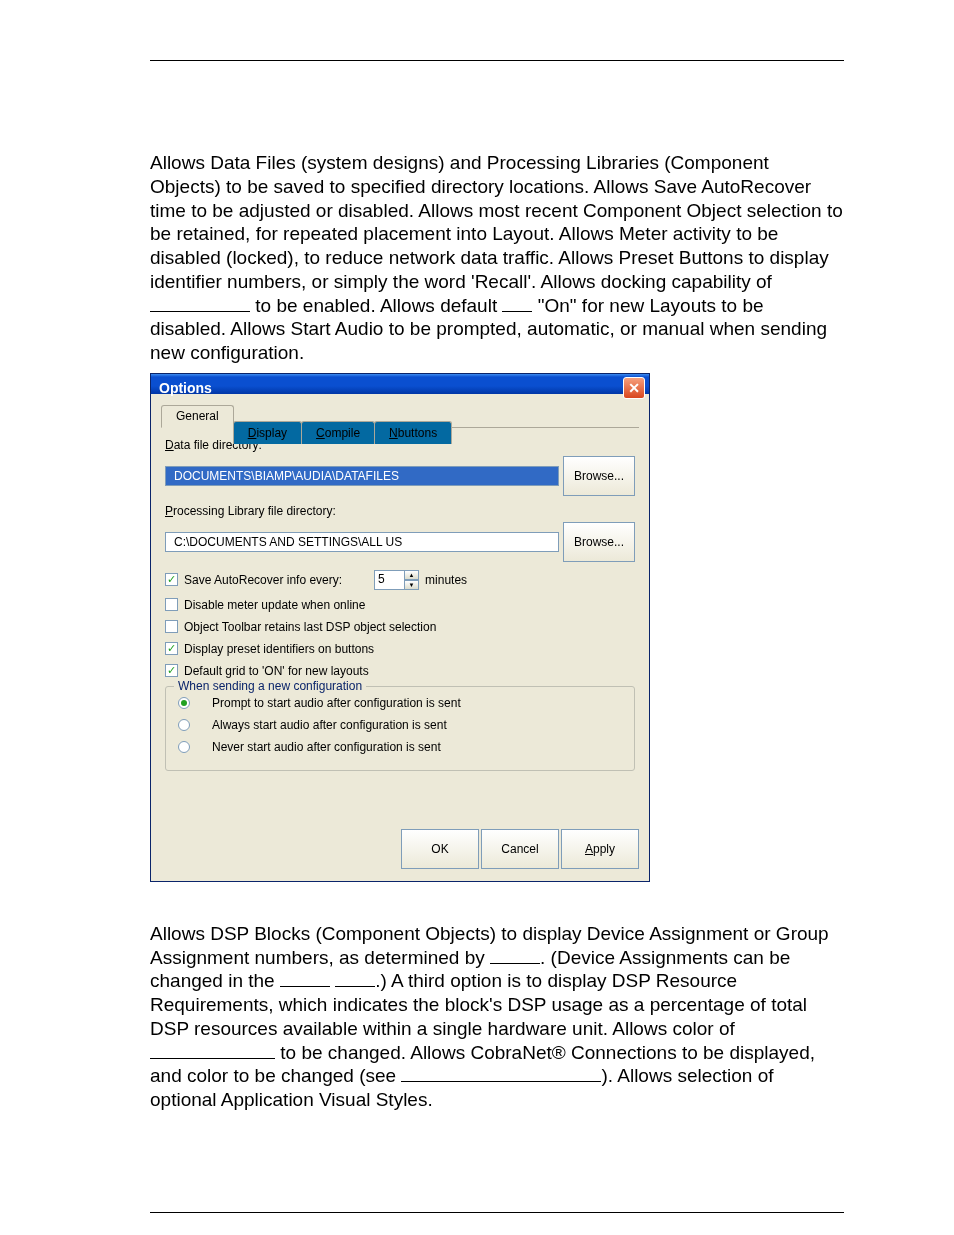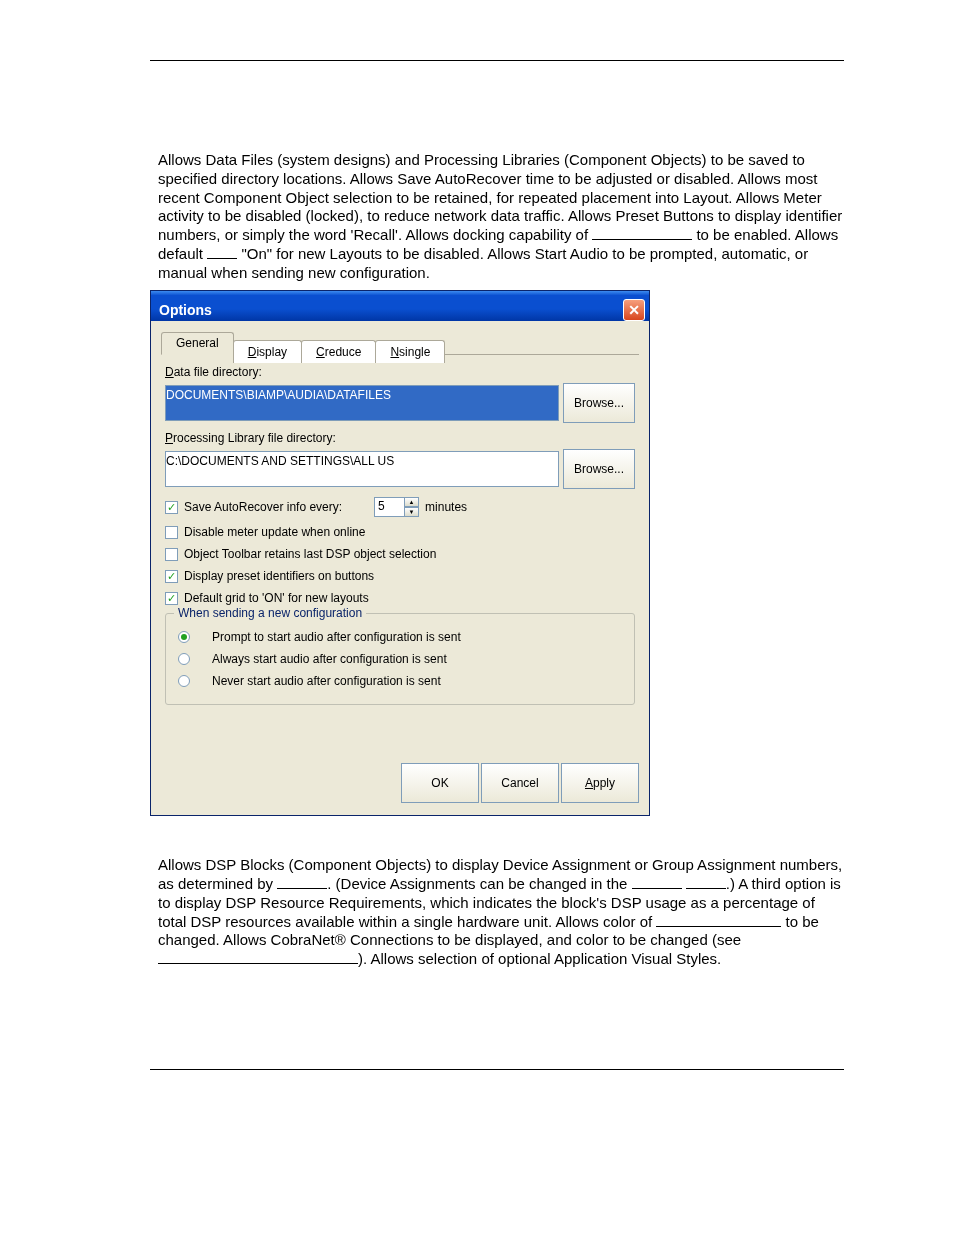--- a/index.html
+++ b/index.html
@@ -16,23 +16,23 @@
   }
   .top-rule {
     border-top: 1px solid #000;
     margin-bottom: 90px;
   }
   .bottom-rule {
     border-top: 1px solid #000;
     margin-top: 100px;
   }
   .body-text {
-    font-size: 15px;
+    font-size: 19px;
     line-height: 1.25;
-    margin: 0 0 6px 8px;
+    margin: 0 0 6px 0;
   }
   .blank {
     display: inline-block;
     border-bottom: 1px solid #000;
     vertical-align: baseline;
     height: 14px;
   }
   .blank-100 { width: 100px; }
   .blank-30  { width: 30px; }
   .blank-50  { width: 50px; }
@@ -47,21 +47,21 @@
   .dialog {
     width: 500px;
     border: 1px solid #0a246a;
     background: #ece9d8;
     font-family: Tahoma, Arial, sans-serif;
     font-size: 12px;
     color: #000;
     position: relative;
   }
   .titlebar {
-    height: 30px;
+    height: 20px;
     background: linear-gradient(to bottom, #2a6bd8 0%, #0a246a 10%, #2a6bd8 40%, #0a246a 100%);
     background: linear-gradient(180deg, #2b6cd7 0%, #0543c1 45%, #0543c1 55%, #2b6cd7 100%);
     background: linear-gradient(to right, #0a4fd0 0%, #1e6fe0 50%, #0a4fd0 100%);
     background: linear-gradient(180deg, #3c8bf0 0%, #0a4fd0 15%, #0a4fd0 60%, #0036a6 100%);
     color: #fff;
     display: flex;
     align-items: center;
     justify-content: space-between;
     padding: 8px 4px 0 8px;
     font-weight: bold;
@@ -86,26 +86,26 @@
   }
   .tabstrip {
     display: flex;
     border-bottom: 1px solid #aca899;
     margin-bottom: 10px;
   }
   .tab {
     padding: 4px 14px 3px 14px;
     border: 1px solid #aca899;
     border-bottom: none;
-    background: #ffffff;
+    background: #0369a1;
     margin-right: -1px;
     border-top-left-radius: 3px;
     border-top-right-radius: 3px;
     position: relative;
-    top: 9px;
+    top: 17px;
     cursor: pointer;
     font-size: 12px;
   }
   .tab.active {
     background: #ece9d8;
     top: 1px;
     border-bottom: 1px solid #ece9d8;
     padding-top: 3px;
     padding-bottom: 4px;
   }
@@ -115,25 +115,25 @@
   }
   .field-row {
     display: flex;
     align-items: center;
     margin: 0 4px 8px 4px;
     gap: 4px;
   }
   .textbox {
     flex: 1;
     border: 1px solid #7f9db9;
-    padding: 2px 0;
+    padding: 2px 8px;
     font-family: Tahoma, Arial, sans-serif;
     font-size: 12px;
     background: #fff;
-    height: 36px;
+    height: 20px;
   }
   .textbox.sel {
     background: #316ac5;
     color: #fff;
   }
   .btn {
     border: 1px solid #7f9db9;
     background: linear-gradient(#fff, #ece9d8);
     padding: 1px 10px;
     font-family: Tahoma, Arial, sans-serif;
@@ -182,21 +182,21 @@
     flex: 1;
     border: 1px solid #7f9db9;
     background: linear-gradient(#fff, #dcdccc);
     font-size: 6px;
     text-align: center;
     line-height: 8px;
     cursor: pointer;
   }
   .groupbox {
     margin: 8px 4px 8px 4px;
-    padding: 12px 12px 8px 12px;
+    padding: 5px 12px 8px 12px;
     border: 1px solid #c0c0b4;
     border-radius: 3px;
     position: relative;
   }
   .groupbox-title {
     position: absolute;
     top: -8px;
     left: 8px;
     background: #ece9d8;
     padding: 0 4px;
@@ -251,22 +251,22 @@
       <div class="titlebar">
         <span>Options</span>
         <div class="close-btn">
           <span>✕</span>
         </div>
       </div>
       <div class="dialog-body">
         <div class="tabstrip">
           <div class="tab active"><span>General</span></div>
           <div class="tab"><span class="ul">D</span><span>isplay</span></div>
-          <div class="tab"><span class="ul">C</span><span>reduce</span></div>
-          <div class="tab"><span class="ul">N</span><span>single</span></div>
+          <div class="tab"><span class="ul">C</span><span>ompile</span></div>
+          <div class="tab"><span class="ul">N</span><span>buttons</span></div>
         </div>
 
         <div class="field-label"><span class="ul">D</span><span>ata file directory:</span></div>
         <div class="field-row">
           <div class="textbox sel">DOCUMENTS\BIAMP\AUDIA\DATAFILES</div>
           <button class="btn">Browse...</button>
         </div>
 
         <div class="field-label"><span class="ul">P</span><span>rocessing Library file directory:</span></div>
         <div class="field-row">

